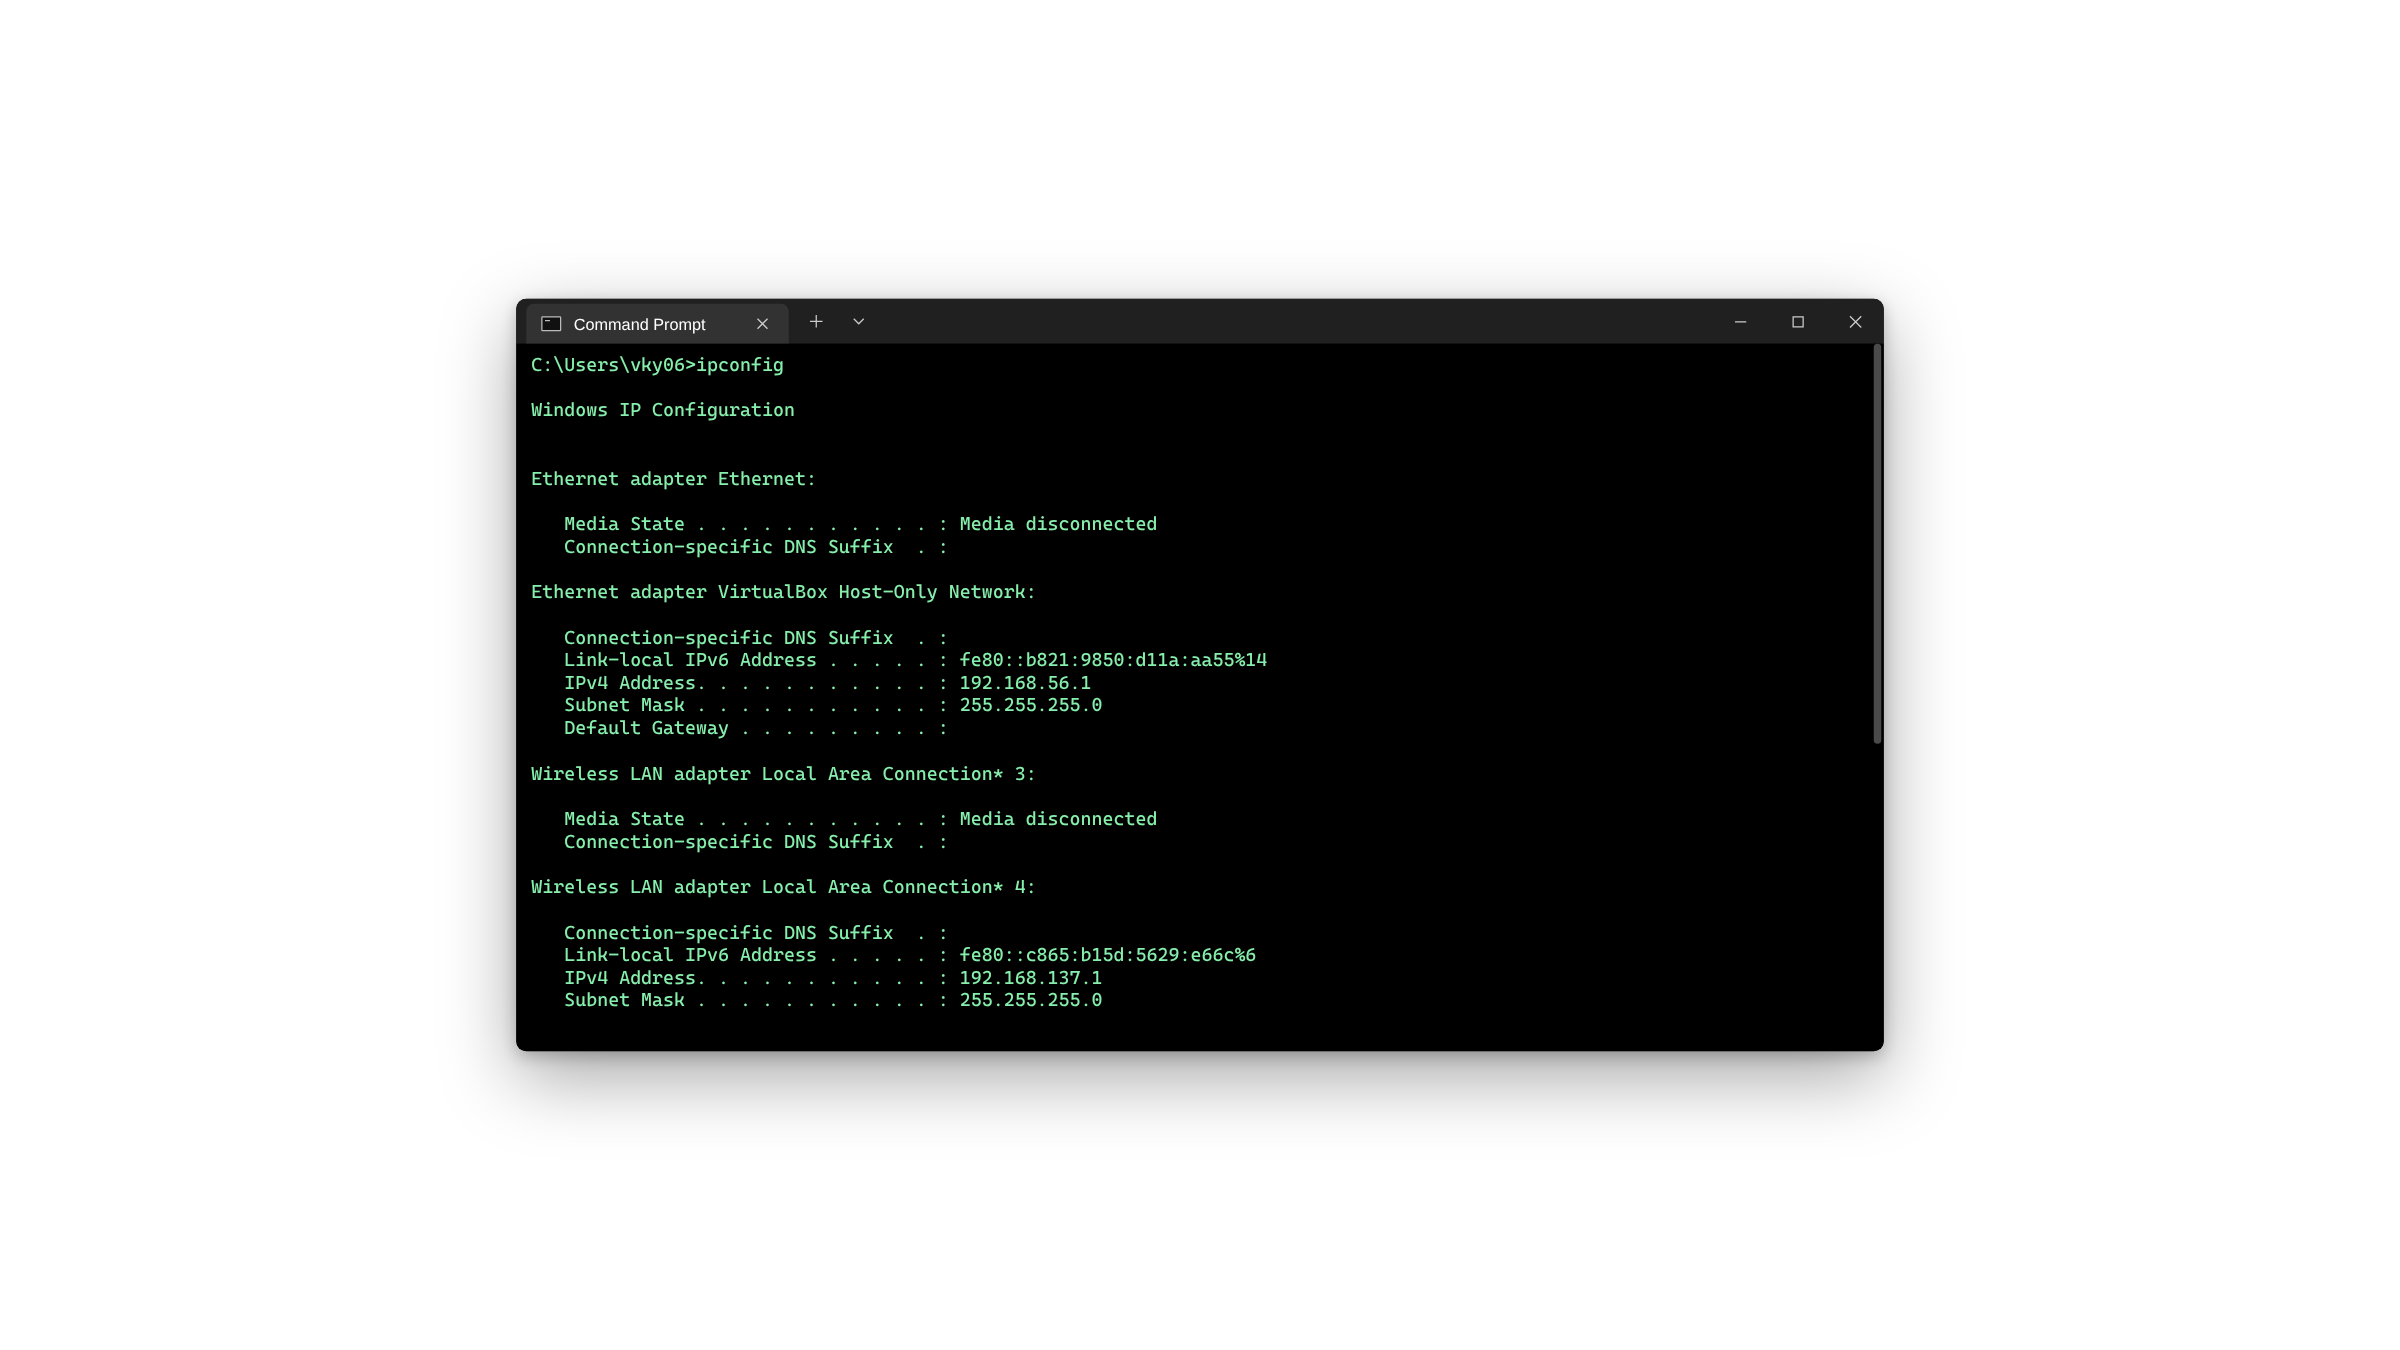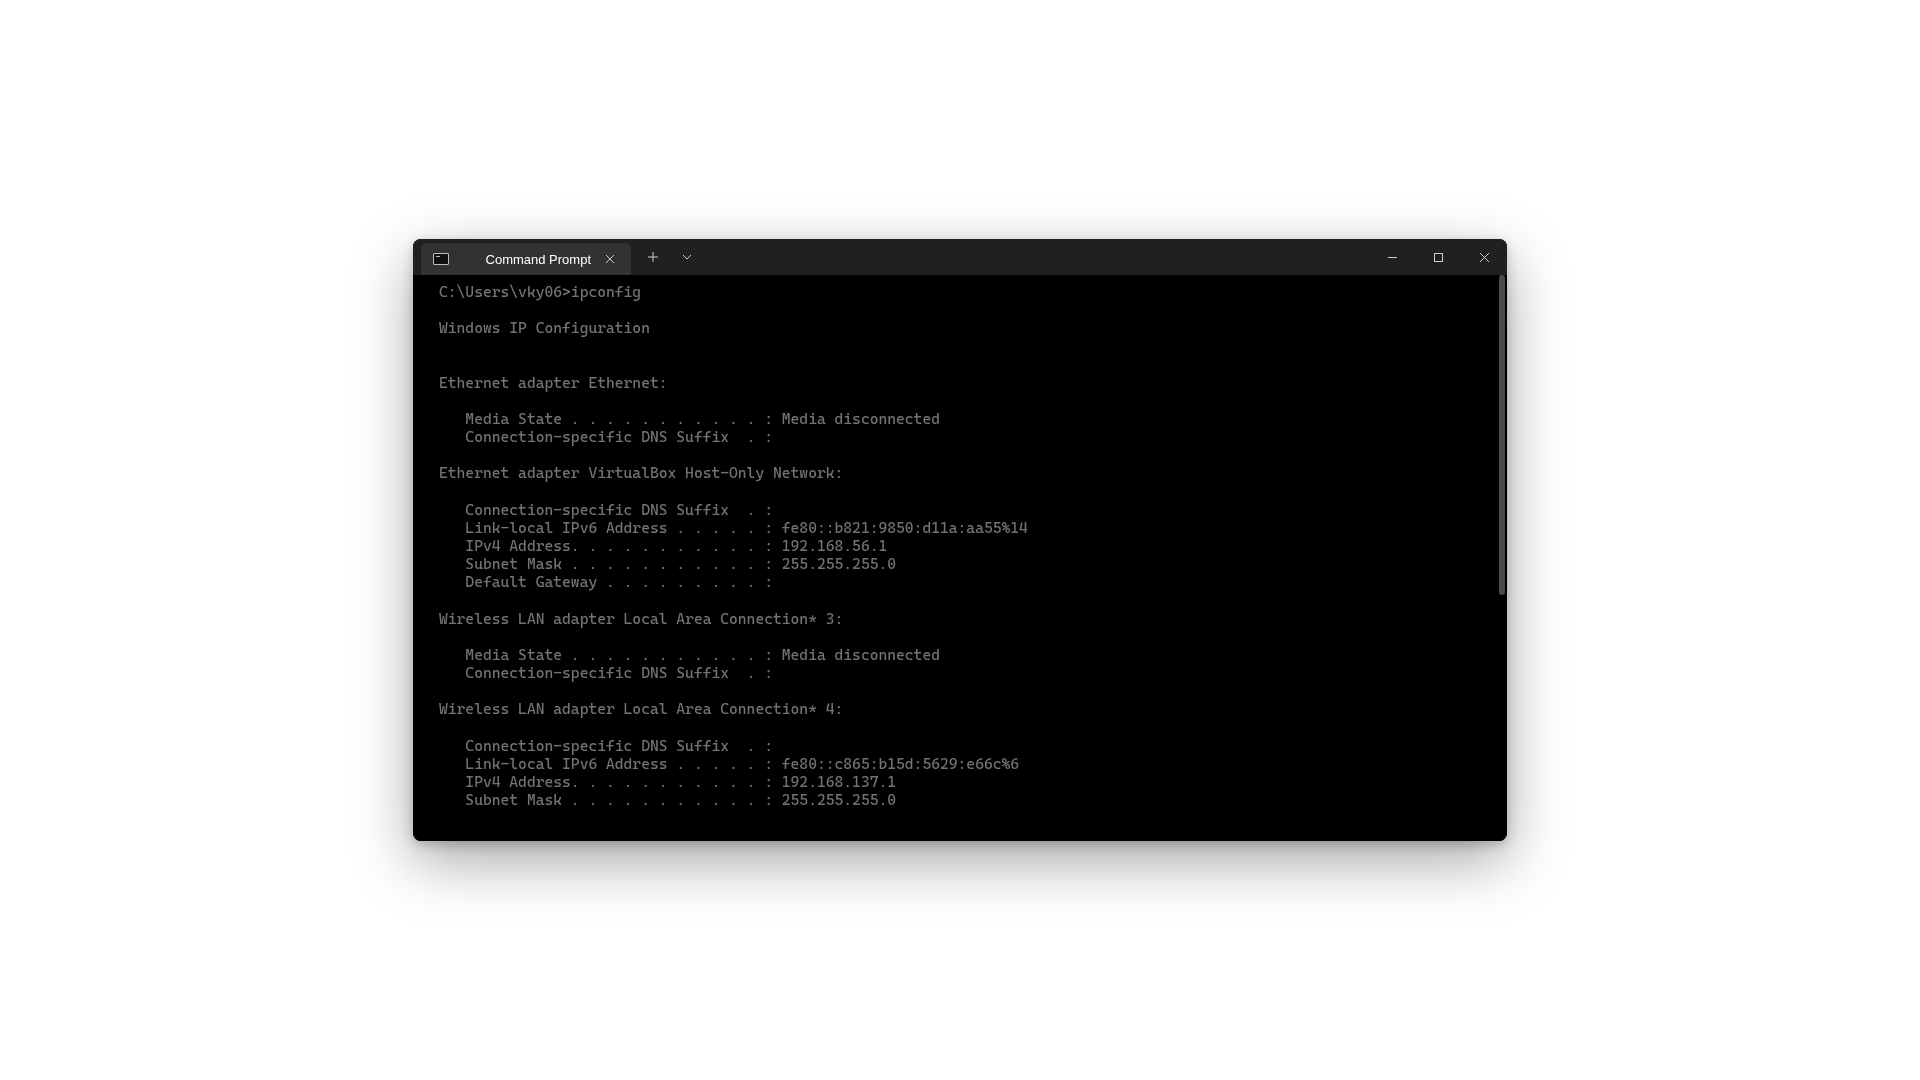--- a/index.html
+++ b/index.html
@@ -62,21 +62,20 @@
       left: 2px;
       width: 4px;
       height: 1px;
       background: #bbb;
     }
     .tab-title {
       color: #ffffff;
       font-size: 13px;
       font-weight: 500;
       flex: 1;
-      text-align: right;
     }
     .tab-close {
       color: #cccccc;
       font-size: 13px;
       width: 18px;
       height: 18px;
       display: flex;
       align-items: center;
       justify-content: center;
       cursor: pointer;
@@ -114,25 +113,25 @@
       cursor: pointer;
       font-size: 12px;
     }
     .win-btn svg {
       stroke: #cccccc;
       fill: none;
     }
     .terminal-body {
       flex: 1;
       background: #000000;
-      padding: 8px 26px;
+      padding: 8px 12px;
       font-family: "Cascadia Mono", "Consolas", "Courier New", monospace;
       font-size: 15px;
       line-height: 1.21;
-      color: #737373;
+      color: #86efac;
       white-space: pre;
       overflow: hidden;
       position: relative;
     }
     .scrollbar {
       position: absolute;
       right: 2px;
       top: 36px;
       width: 6px;
       height: 320px;

